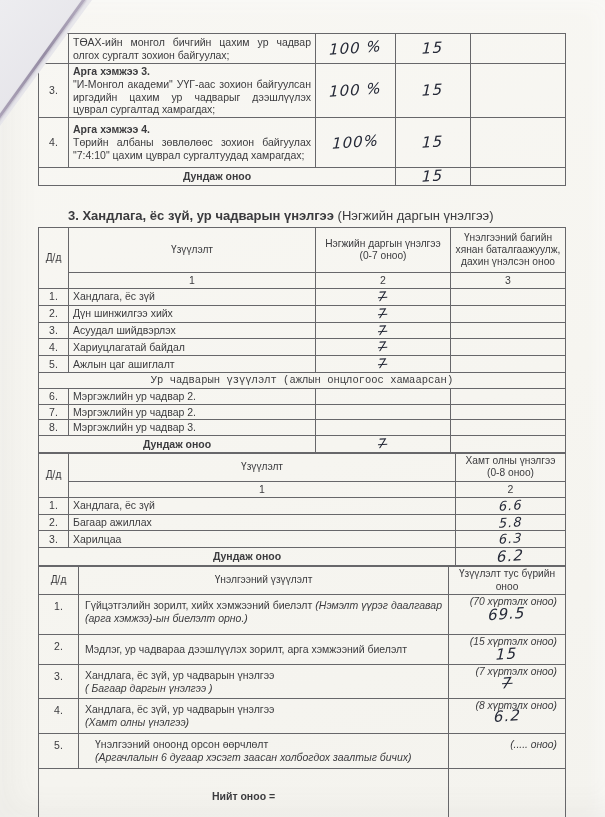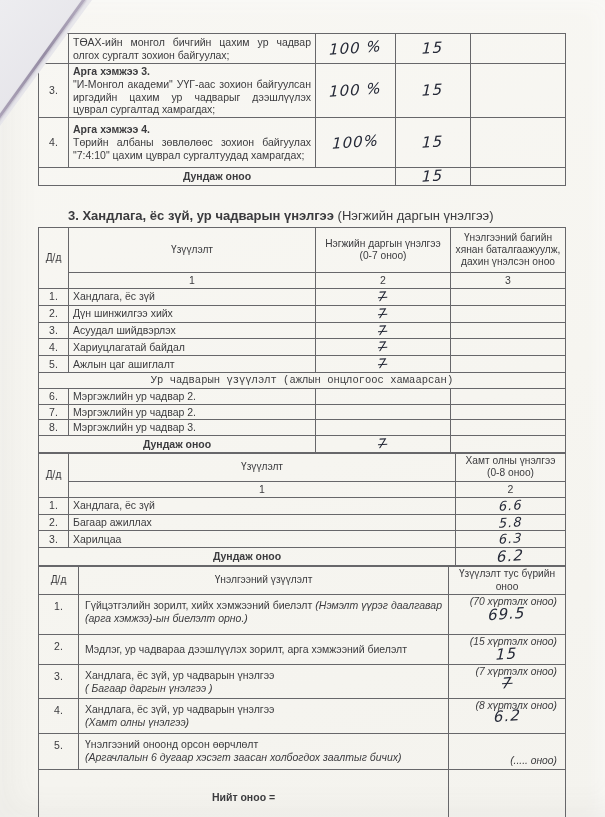--- a/index.html
+++ b/index.html
@@ -281,26 +281,26 @@
           <div>Хандлага, ёс зүй, ур чадварын үнэлгээ</div>
           <div class="i">(Хамт олны үнэлгээ)</div>
         </td>
         <td class="vtop">
           <div class="cap">(8 хүртэлх оноо)</div>
           <div class="capval" style="margin-top:-4px;"><span class="hw">6.2</span></div>
         </td>
       </tr>
       <tr class="s5-r">
         <td class="c vtop" style="padding-top:5px;">5.</td>
-        <td class="vtop" style="padding:4px 6px;">
+        <td class="vtop" style="padding:4px 16px;">
           <div>Үнэлгээний оноонд орсон өөрчлөлт</div>
           <div class="i">(Аргачлалын 6 дугаар хэсэгт заасан холбогдох заалтыг бичих)</div>
         </td>
         <td class="vtop">
-          <div class="cap" style="padding-top:20px;">(..... оноо)</div>
+          <div class="cap" style="padding-top:4px;">(..... оноо)</div>
         </td>
       </tr>
       <tr class="s5-total">
         <td colspan="2" class="total-cell">
           <div class="b">Нийт оноо =</div>
 
         </td>
         <td class="c"></td>
       </tr>
     </tbody>

